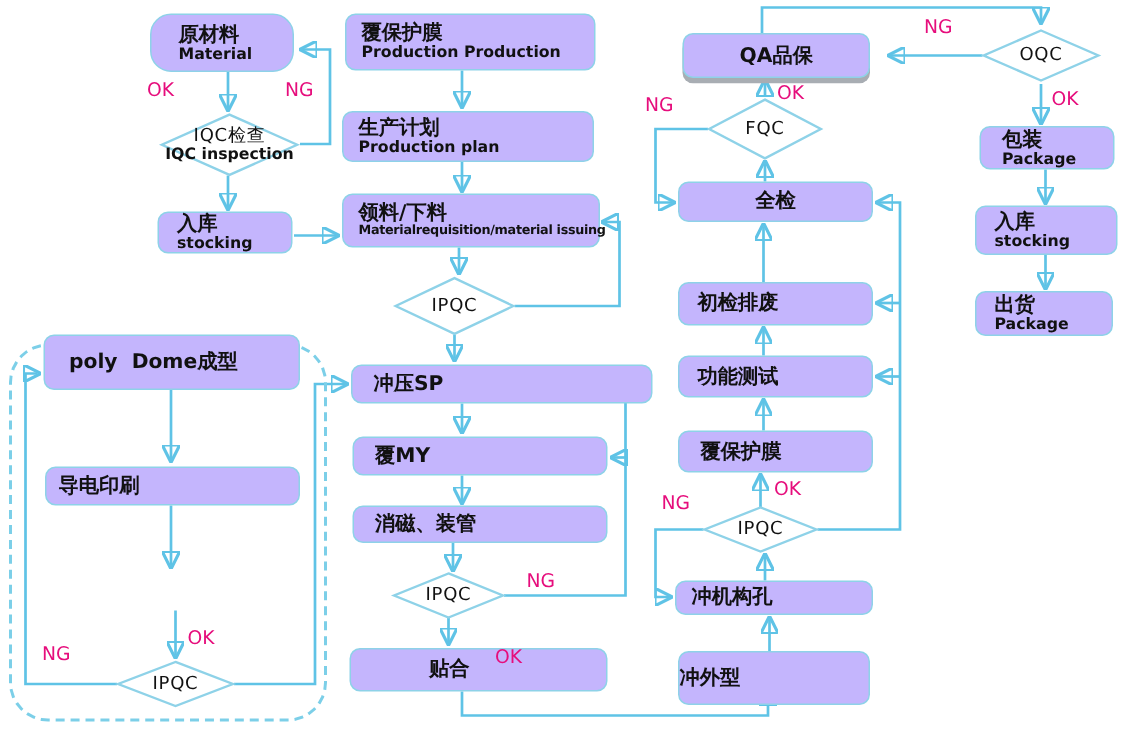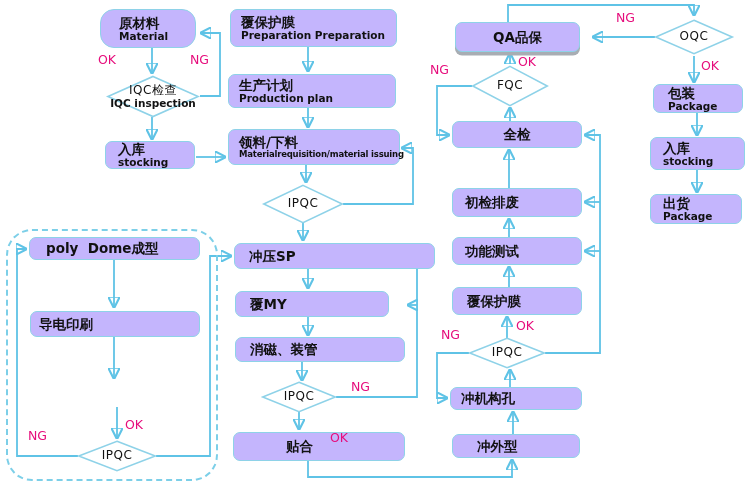--- a/index.html
+++ b/index.html
@@ -93,21 +93,21 @@
     <span class="s">IQC inspection</span>
   </div>
 
   <div class="box" style="left:105px;top:141px;width:90px;height:28px">
     <span class="t">入库</span>
     <span class="s">stocking</span>
   </div>
 
   <div class="box" style="left:230px;top:9px;width:167px;height:38px;padding-left:10px">
     <span class="t">覆保护膜</span>
-    <span class="s">Preparation Preparation</span>
+    <span class="s">Production Production</span>
   </div>
 
   <div class="box" style="left:228px;top:74px;width:168px;height:34px;padding-left:10px">
     <span class="t">生产计划</span>
     <span class="s">Production plan</span>
   </div>
 
   <div class="box" style="left:228px;top:129px;width:172px;height:36px;padding-left:10px">
     <span class="t">领料/下料</span>
     <span class="s xs">Materialrequisition/material issuing</span>
@@ -117,40 +117,40 @@
     <svg viewBox="0 0 100 100" preserveAspectRatio="none">
       <polygon points="50,1 99,50 50,99 1,50" fill="#fff" stroke="#8ed2e8" stroke-width="1.6" vector-effect="non-scaling-stroke"></polygon>
     </svg>
     <span class="t">IPQC</span>
   </div>
 
   <div class="box" style="left:234px;top:243px;width:201px;height:26px;padding-left:14px">
     <span class="t">冲压SP</span>
   </div>
 
-  <div class="box" style="left:235px;top:291px;width:154px;height:26px;padding-left:14px">
+  <div class="box" style="left:235px;top:291px;width:170px;height:26px;padding-left:14px">
     <span class="t">覆MY</span>
   </div>
 
   <div class="box" style="left:235px;top:337px;width:170px;height:25px;padding-left:14px">
     <span class="t">消磁、装管</span>
   </div>
 
   <div class="diamond" style="left:262px;top:382px;width:74px;height:30px">
     <svg viewBox="0 0 100 100" preserveAspectRatio="none">
       <polygon points="50,1 99,50 50,99 1,50" fill="#fff" stroke="#8ed2e8" stroke-width="1.6" vector-effect="non-scaling-stroke"></polygon>
     </svg>
     <span class="t">IPQC</span>
   </div>
 
   <div class="box" style="left:233px;top:432px;width:172px;height:29px;padding-left:52px">
     <span class="t">贴合</span>
   </div>
 
-  <div class="box" style="left:29px;top:237px;width:171px;height:23px;padding-left:16px">
+  <div class="box" style="left:29px;top:223px;width:171px;height:37px;padding-left:16px">
     <span class="t">poly  Dome成型</span>
   </div>
 
   <div class="box" style="left:30px;top:311px;width:170px;height:26px;padding-left:8px">
     <span class="t">导电印刷</span>
   </div>
 
 
   <div class="diamond" style="left:78px;top:441px;width:78px;height:30px">
     <svg viewBox="0 0 100 100" preserveAspectRatio="none">
@@ -179,21 +179,21 @@
     <svg viewBox="0 0 100 100" preserveAspectRatio="none">
       <polygon points="50,1 99,50 50,99 1,50" fill="#fff" stroke="#8ed2e8" stroke-width="1.6" vector-effect="non-scaling-stroke"></polygon>
     </svg>
     <span class="t">IPQC</span>
   </div>
 
   <div class="box" style="left:450px;top:387px;width:132px;height:23px;padding-left:10px">
     <span class="t">冲机构孔</span>
   </div>
 
-  <div class="box" style="left:452px;top:434px;width:128px;height:24px;padding-left:24px">
+  <div class="box" style="left:452px;top:434px;width:128px;height:36px;padding-left:0">
     <span class="t">冲外型</span>
   </div>
 
   <div class="box center qa-shadow" style="left:455px;top:22px;width:125px;height:30px">
     <span class="t">QA品保</span>
   </div>
 
   <div class="diamond" style="left:472px;top:66px;width:76px;height:40px">
     <svg viewBox="0 0 100 100" preserveAspectRatio="none">
       <polygon points="50,1 99,50 50,99 1,50" fill="#fff" stroke="#8ed2e8" stroke-width="1.6" vector-effect="non-scaling-stroke"></polygon>

